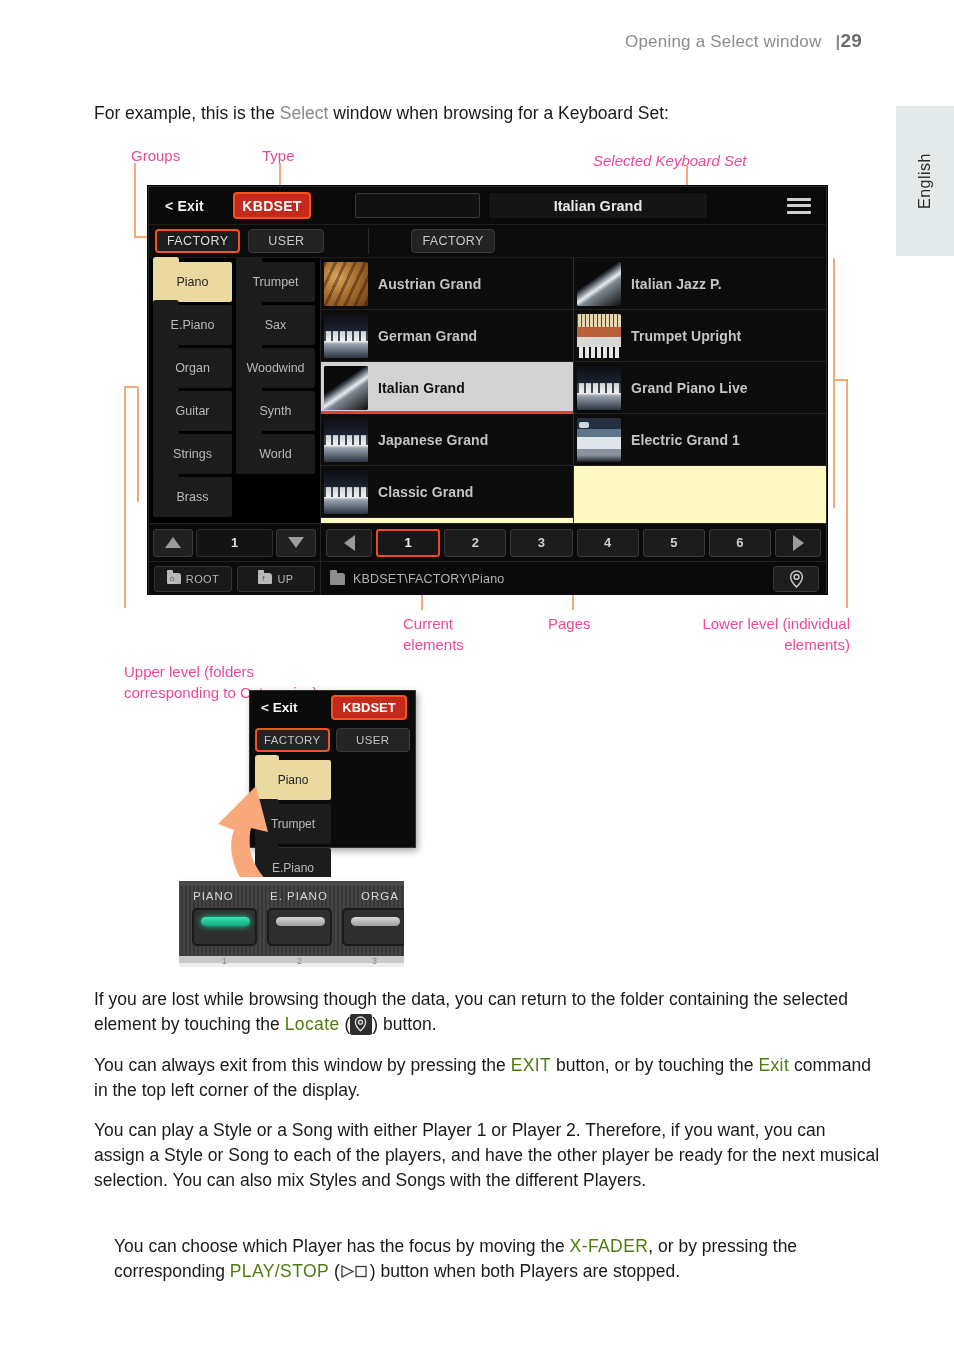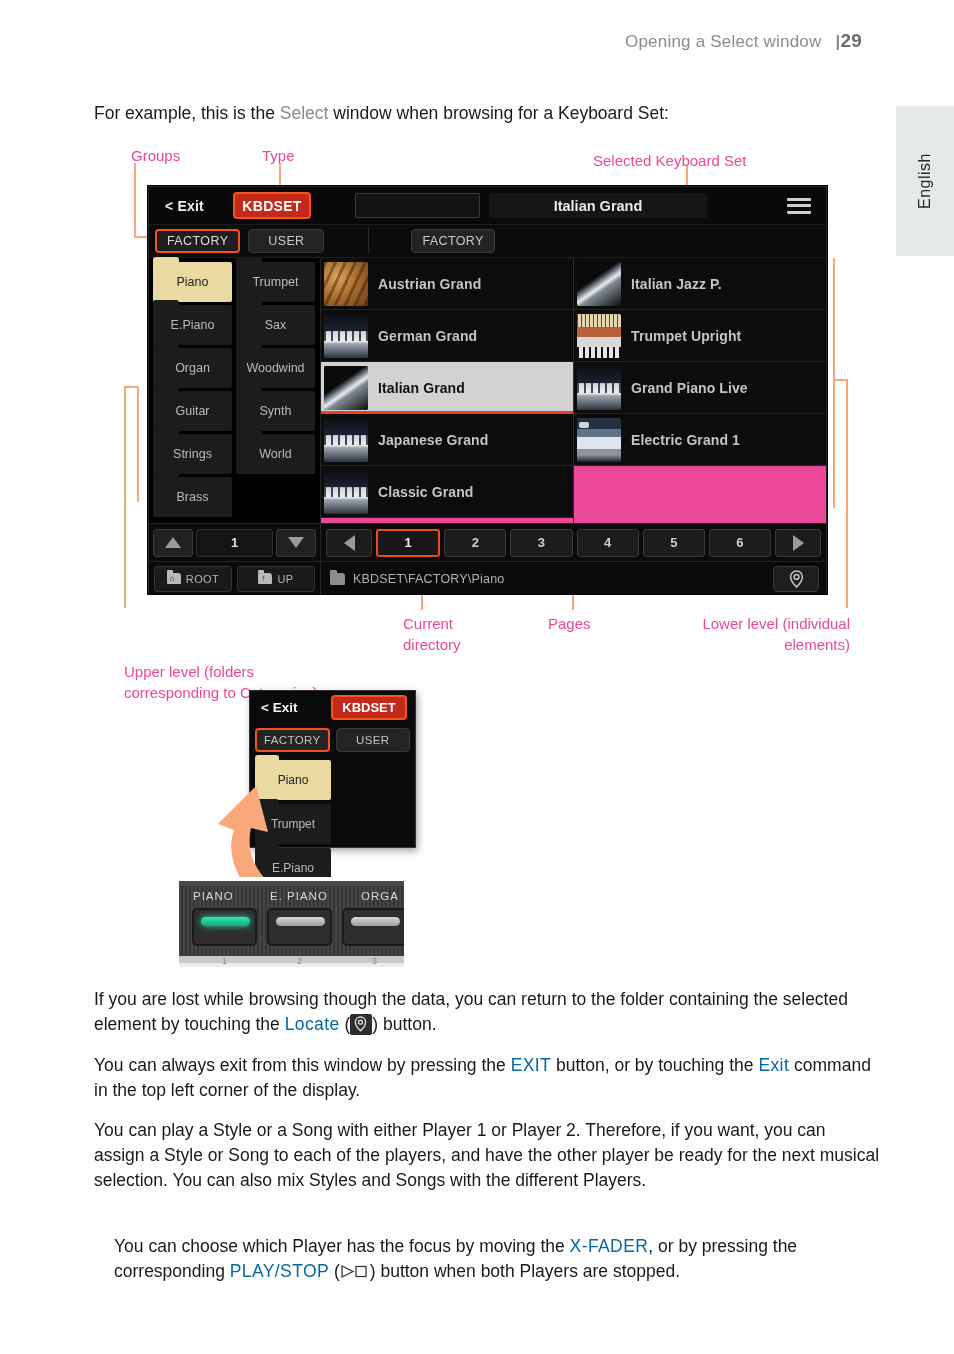--- a/index.html
+++ b/index.html
@@ -31,21 +31,21 @@
     transform: translate(-50%,-50%) rotate(-90deg);
     white-space:nowrap; font-size:16px; color:#2a2a2a; letter-spacing:.5px;
   }
 
   
   .para {
     position:absolute; left:94px; width:786px;
     font-size:17.5px; line-height:25px; color:#1a1a1a;
   }
   .hl { color:#8a8a8a; }
-  .hl-lock { color:#0369a1; letter-spacing:.4px; }
+  .hl-lock { color:#4d7c0f; letter-spacing:.4px; }
 
   .intro { top:101px; }
 
   
   .clabel {
     position:absolute; font-size:15px; line-height:21px; color:#ec4899;
   }
 
   
   .ann { position:absolute; background:#f8a878; }
@@ -119,21 +119,21 @@
   }
   .folder::before {
     content:""; position:absolute; left:0; top:-5px; width:26px; height:6px;
     background:#1c1c1c; border-radius:3px 3px 0 0;
   }
   .folder.sel { background:#ead9a0; color:#242424; }
   .folder.sel::before { background:#ead9a0; }
   .folder.empty { background:transparent; }
   .folder.empty::before { display:none; }
 
-  .list-pane { flex:1; display:flex; background:#ec4899; }
+  .list-pane { flex:1; display:flex; background:#fef9c3; }
   .list-col { flex:1; display:flex; flex-direction:column; padding:0; }
   .list-col.left { border-right:1px solid #2e2e2e; }
   .list-item {
     height:52px; display:flex; align-items:center; gap:10px;
     background:#0c0c0c; border-bottom:1px solid #232323;
     padding-left:3px; position:relative;
   }
   .list-item .thumb {
     width:44px; height:44px; border-radius:2px; flex:0 0 44px;
     background:#2b2b2b; overflow:hidden; position:relative;
@@ -263,21 +263,21 @@
 <div class="lang-tab">
   <span>English</span>
 </div>
 
 <div class="para intro">
   <span>For example, this is the </span><span class="hl">Select</span><span> window when browsing for a Keyboard Set:</span>
 </div>
 
 <div class="clabel" style="left:131px; top:145px;">Groups</div>
 <div class="clabel" style="left:262px; top:145px;">Type</div>
-<div class="clabel" style="left:593px; top:150px;">Selected Keyboard Set</div>
+<div class="clabel" style="left:593px; top:150px;font-style:italic;">Selected Keyboard Set</div>
 
 <div class="ann ann-v" style="left:134px; top:163px; height:74px;"></div>
 <div class="ann ann-h" style="left:134px; top:236px; width:26px;"></div>
 <div class="ann ann-v" style="left:279px; top:163px; height:25px;"></div>
 <div class="ann ann-v" style="left:686px; top:166px; height:25px;"></div>
 
 <div class="ann ann-v" style="left:137px; top:387px; height:115px;"></div>
 <div class="ann ann-h" style="left:124px; top:386px; width:14px;"></div>
 <div class="ann ann-v" style="left:124px; top:386px; height:222px;"></div>
 
@@ -447,21 +447,21 @@
     </div>
   </div>
 </div>
 
 <div class="clabel" style="left:124px; top:613px; width:240px;margin-top:48px;">
   <div>Upper level (folders</div>
   <div>corresponding to Categories)</div>
 </div>
 <div class="clabel" style="left:403px; top:613px;">
   <div>Current</div>
-  <div>directory</div>
+  <div>elements</div>
 </div>
 <div class="clabel" style="left:548px; top:613px;">Pages</div>
 <div class="clabel" style="left:640px; top:613px; width:210px; text-align:right;">
   <div>Lower level (individual</div>
   <div>elements)</div>
 </div>
 
 <div class="mini">
   <div class="mini-row1">
     <div class="mini-exit">&lt; Exit</div>

